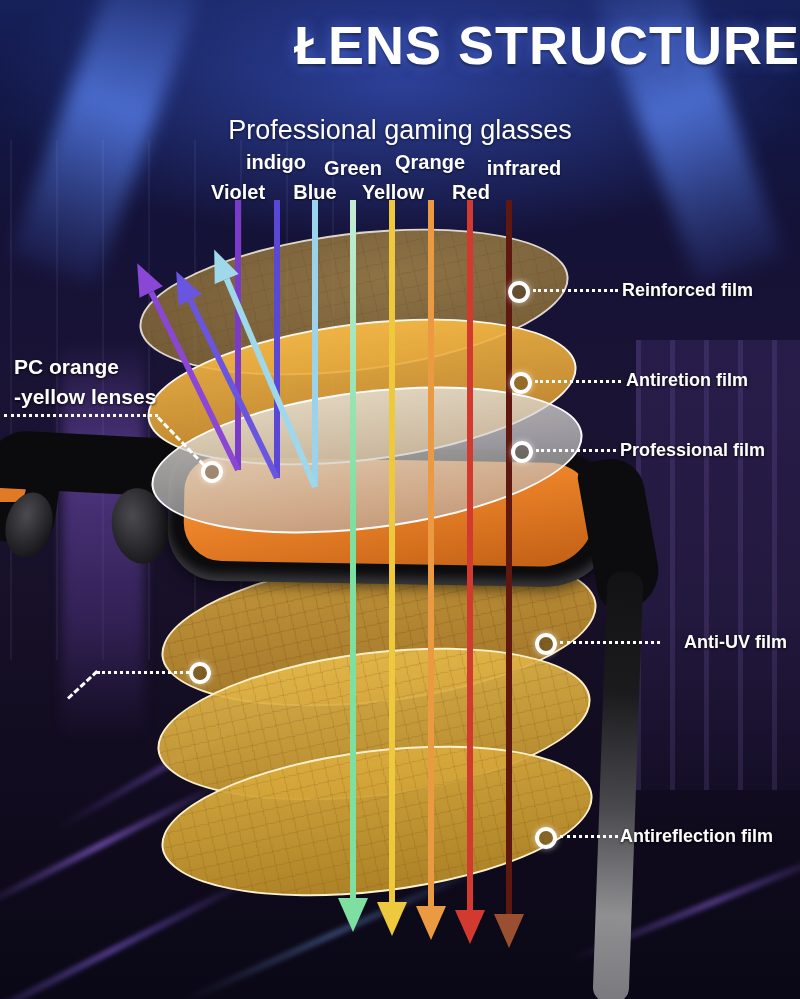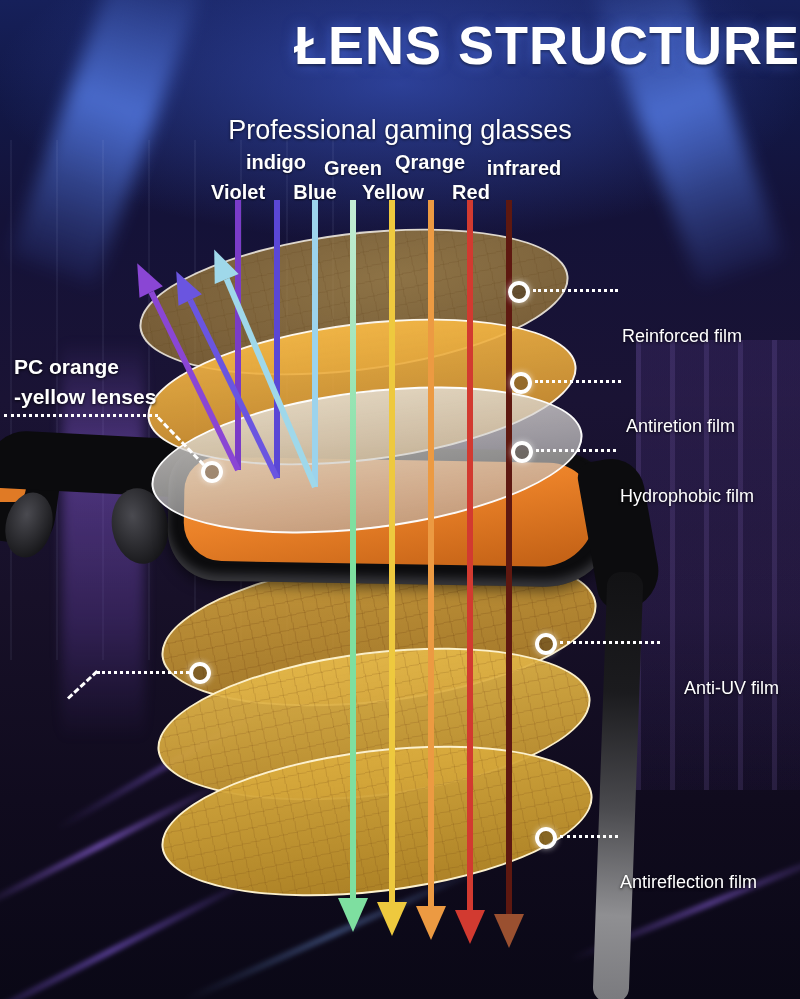--- a/index.html
+++ b/index.html
@@ -99,21 +99,21 @@
       border:15px solid transparent;border-bottom:0;border-top:34px solid var(--hc,var(--c));}
   .ray.up{transform-origin:bottom center;}
   .ray.up::after{content:'';position:absolute;top:-32px;left:50%;transform:translateX(-50%);
       border:13px solid transparent;border-top:0;border-bottom:32px solid var(--c);}
 
   
   .dot{width:14px;height:14px;border:4px solid #fff;border-radius:50%;
        background:rgba(50,35,20,.35);box-shadow:0 0 6px rgba(255,255,255,.6);}
   .dotline{height:0;border-top:3px dotted #fff;}
   .dashline{height:0;border-top:3px dashed #fff;transform-origin:left center;}
-  .flabel{font-size:18px;font-weight:400;white-space:nowrap;text-shadow:0 1px 3px rgba(0,0,0,.8);margin-top:46px;}
+  .flabel{font-size:18px;font-weight:700;white-space:nowrap;text-shadow:0 1px 3px rgba(0,0,0,.8);}
   .flabel-lg{font-size:21px;font-weight:700;white-space:nowrap;line-height:30px;text-shadow:0 1px 3px rgba(0,0,0,.8);}
 </style>
 </head>
 <body>
 
 <div id="stage">
 
   <div class="abs topwash"></div>
   <div class="abs vbeam vbeam-l"></div>
   <div class="abs vbeam vbeam-r"></div>
@@ -182,21 +182,21 @@
   <div class="abs dot" style="left:508px;top:281px"></div>
   <div class="abs dot" style="left:510px;top:372px"></div>
   <div class="abs dot" style="left:511px;top:441px"></div>
   <div class="abs dot" style="left:535px;top:633px"></div>
   <div class="abs dot" style="left:189px;top:662px"></div>
   <div class="abs dot" style="left:535px;top:827px"></div>
   <div class="abs dot" style="left:201px;top:461px"></div>
 
   <span class="abs flabel" style="left:622px;top:280px">Reinforced film</span>
   <span class="abs flabel" style="left:626px;top:370px">Antiretion film</span>
-  <span class="abs flabel" style="left:620px;top:440px">Hydrophobic film</span>
+  <span class="abs flabel" style="left:620px;top:440px">Professional film</span>
   <span class="abs flabel" style="left:684px;top:632px">Anti-UV film</span>
   <span class="abs flabel" style="left:620px;top:826px">Antireflection film</span>
   <div class="abs flabel-lg" style="left:14px;top:352px">
     <div>PC orange</div>
     <div>-yellow lenses</div>
   </div>
 
 </div>
 
 </body></html>

